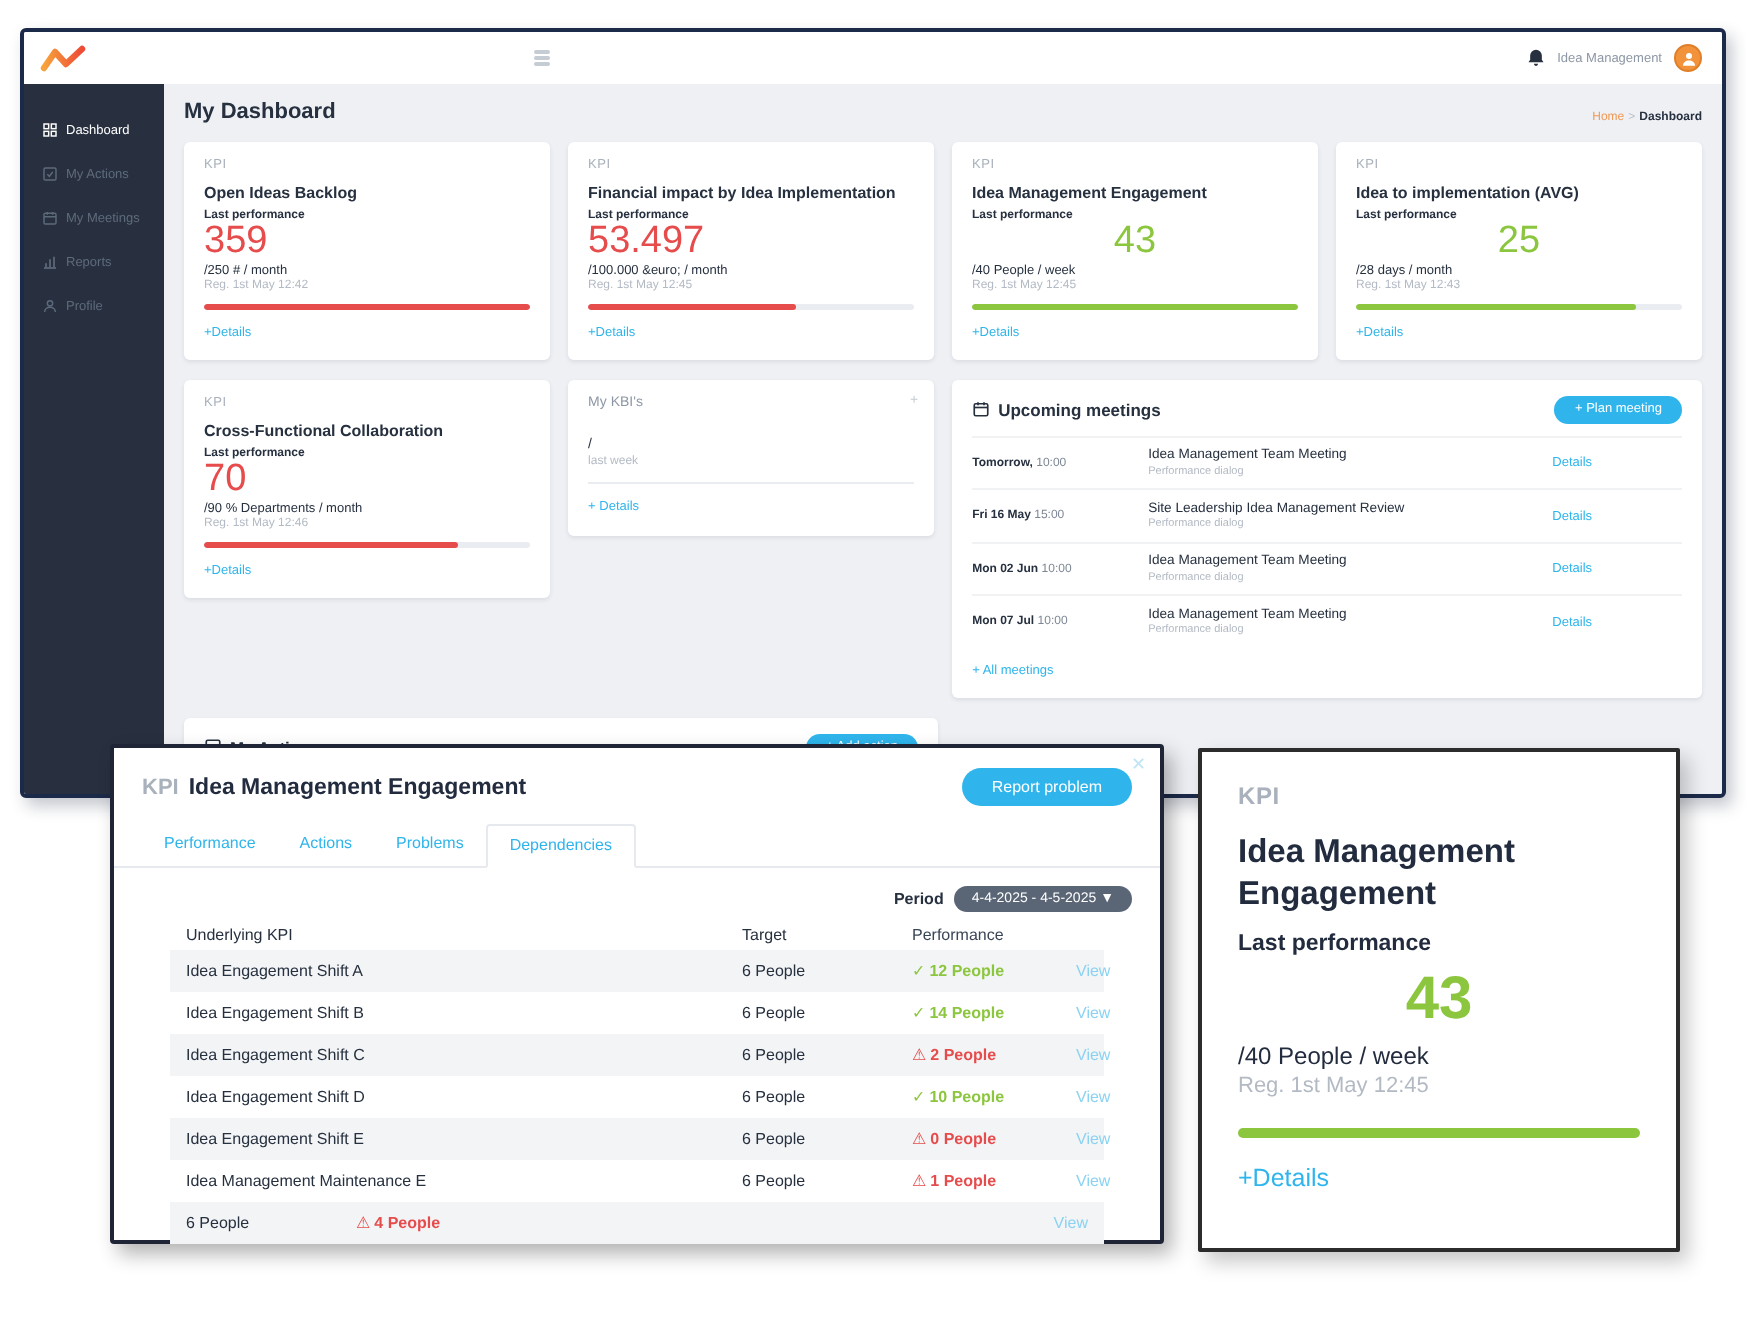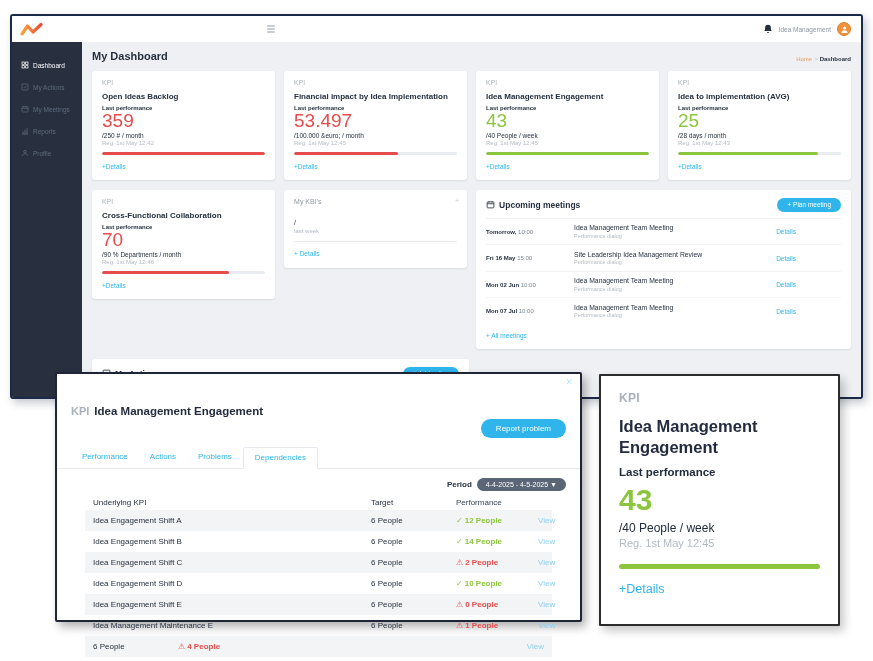--- a/index.html
+++ b/index.html
@@ -46,21 +46,21 @@
   .kpi-tag{font-size:6.5px;color:var(--gray);letter-spacing:.3px;}
   .kpi-title{font-size:8px;font-weight:600;color:var(--dark);margin-top:6px;white-space:nowrap;overflow:hidden;}
   .kpi-perf-label{font-size:6px;font-weight:700;color:var(--dark);margin-top:4px;}
   .kpi-value{font-size:19px;font-weight:400;line-height:1.05;}
   .kpi-unit{font-size:6.5px;color:var(--dark);margin-top:1px;}
   .kpi-reg{font-size:6px;color:var(--lightgray);margin-top:1px;}
   .kpi-bar{height:3px;background:#e9ecf0;border-radius:2px;margin-top:6px;overflow:hidden;}
   .kpi-bar-fill{display:block;height:100%;border-radius:2px;}
   .kpi-details{display:inline-block;margin-top:8px;font-size:6.5px;color:var(--blue);text-decoration:none;cursor:pointer;}
   .red{color:var(--red);}
-  .green{color:var(--green);}
+  .green{color:var(--green);text-align:center;}
   i.kpi-bar-fill.red,i.z-bar.red{background:var(--red);}
   i.kpi-bar-fill.green,i.z-bar.green{background:var(--green);}
 
   .kbis-card{width:184px;padding:8px 10px;position:relative;}
   .kbis-title{font-size:7px;color:#8d97a5;}
   .kbis-plus{position:absolute;right:8px;top:7px;color:#c6ccd4;font-size:7px;cursor:pointer;}
   .kbis-value{font-size:7px;color:var(--dark);margin-top:14px;}
   .kbis-sub{font-size:6px;color:var(--lightgray);margin-top:2px;}
   .kbis-divider{height:1px;background:#e9ecf0;margin-top:7px;}
   .kbis-details{display:inline-block;margin-top:6px;font-size:6.5px;color:var(--blue);text-decoration:none;cursor:pointer;}
@@ -83,21 +83,21 @@
   .action-row{display:flex;align-items:center;padding:6.5px 0;border-top:1px solid #f0f2f4;}
   .a-body{flex:1;}
 
   
   .modal{position:absolute;left:55px;top:372px;width:527px;height:250px;background:#fff;
     border:2px solid #1f2536;border-radius:2px;box-shadow:4px 5px 10px rgba(0,0,0,.30);z-index:5;}
   .modal-close{position:absolute;top:3px;right:7px;color:#bfe6f7;font-size:9px;cursor:pointer;}
   .modal-header{display:flex;align-items:center;padding:10px 14px 4px;}
   .modal-tag{font-size:11px;color:var(--gray);font-weight:600;margin-right:5px;}
   .modal-title{font-size:11.5px;font-weight:800;color:#222c3e;}
-  .report-btn{margin-left:auto;background:var(--blue);color:#fff;font-size:8px;padding:5px 15px;border-radius:12px;border:none;cursor:pointer;margin-top:35px;}
+  .report-btn{margin-left:auto;background:var(--blue);color:#fff;font-size:8px;padding:5px 15px;border-radius:12px;border:none;cursor:pointer;}
   .tabs{display:flex;padding:0 14px;border-bottom:1px solid #e6e9ed;margin-top:5px;}
   .tab{font-size:8px;color:var(--blue);padding:5px 11px 6px;cursor:pointer;}
   .tab.active{border:1px solid #e6e9ed;border-bottom:1px solid #fff;border-radius:2px 2px 0 0;margin-bottom:-1px;background:#fff;}
   .period-row{display:flex;justify-content:flex-end;align-items:center;gap:5px;padding:9px 14px 3px;}
   .period-label{font-size:8px;font-weight:600;color:var(--dark);}
   .period-pill{background:#5a6676;color:#fff;font-size:7px;padding:3px 9px;border-radius:9px;cursor:pointer;white-space:nowrap;}
   .mtable{padding:0 28px;}
   .thead{display:flex;font-size:8px;color:#3a4656;padding:4px 8px 3px;}
   .mrow{display:flex;align-items:center;height:21px;font-size:8px;padding:0 8px;}
   .mrow:nth-child(odd){background:#f3f4f6;}

